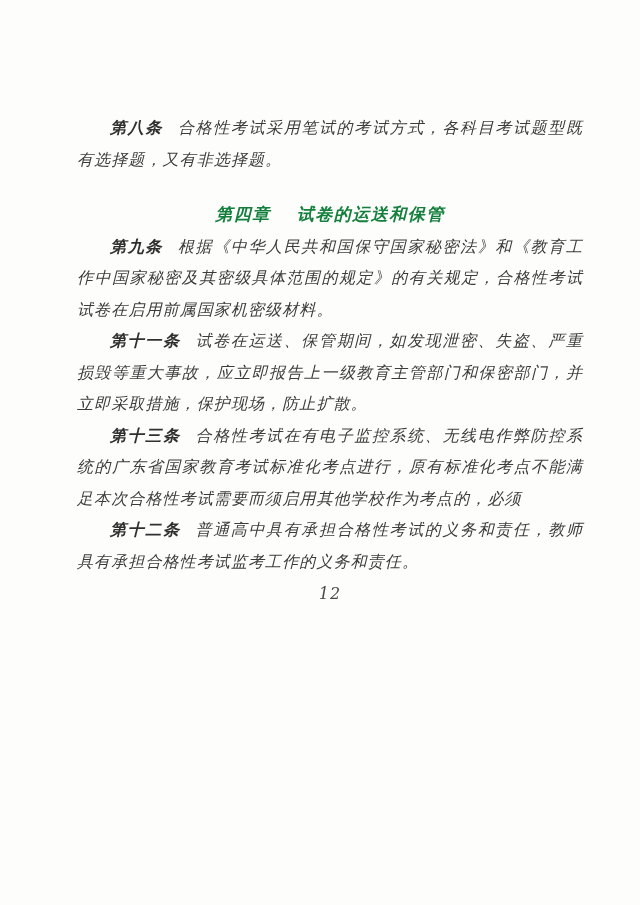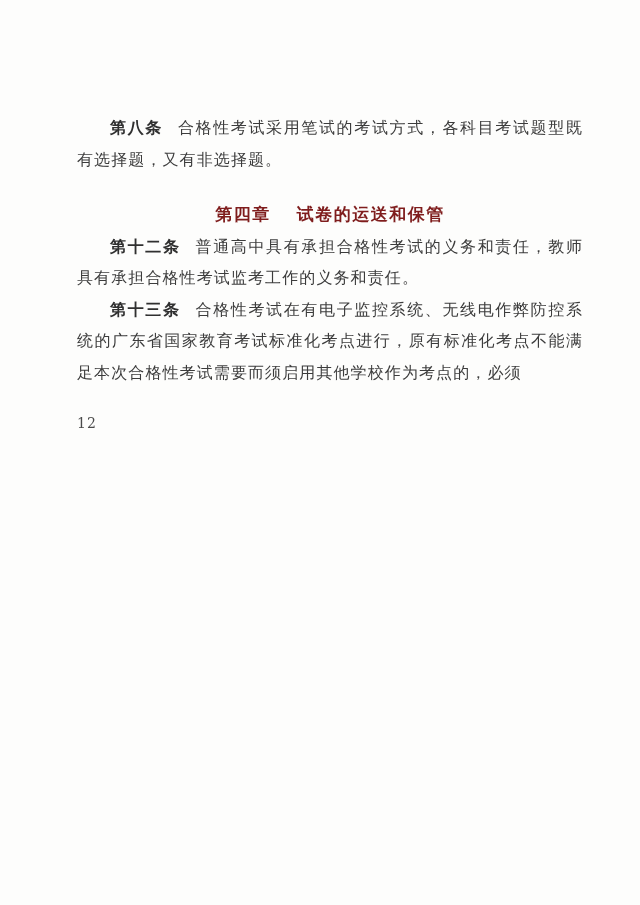--- a/index.html
+++ b/index.html
@@ -15,68 +15,72 @@
     width: 640px;
     height: 905px;
     background: #fdfdfc;
     font-family: "DejaVu Serif", "Liberation Serif", serif;
     color: #3c3c3c;
     box-sizing: border-box;
   }
   .content {
     box-sizing: border-box;
     padding: 112px 57px 0 77px; 
+    font-style: italic;
   }
   .article {
     margin: 0;
     font-size: 16px;
     line-height: 31.5px;
     letter-spacing: 1.1px;
     text-align: justify;
     text-indent: 33px; 
   }
   .article .label {
     font-weight: bold;
     color: #303030;
     margin-right: 15px;
   }
   .chapter {
     margin: 24px 0 0 0;
     font-size: 17px;
     line-height: 31.5px;
     font-weight: bold;
-    color: #7f1d1d;
+    color: #15803d;
     text-align: center;
     letter-spacing: 1.5px;
   }
   .chapter .chap-num {
     margin-right: 26px;
   }
   .page-number {
-    margin-top: 28px;
-    font-size: 14px;
+    margin-top: 10px;
+    text-align: center;
+    font-size: 16px;
     line-height: 14px;
     color: #4a4a4a;
     letter-spacing: 1px;
     font-family: "DejaVu Serif", "Liberation Serif", serif;
   }
 </style>
 </head>
 <body>
 
 <div class="sheet">
   <div class="content">
 
     <p class="article"><span class="label">第八条</span><span>合格性考试采用笔试的考试方式，各科目考试题型既有选择题，又有非选择题。</span></p>
 
     <h2 class="chapter"><span class="chap-num">第四章</span><span>试卷的运送和保管</span></h2>
 
+    <p class="article"><span class="label">第九条</span><span>根据《中华人民共和国保守国家秘密法》和《教育工作中国家秘密及其密级具体范围的规定》的有关规定，合格性考试试卷在启用前属国家机密级材料。</span></p>
 
 
+    <p class="article"><span class="label">第十一条</span><span>试卷在运送、保管期间，如发现泄密、失盗、严重损毁等重大事故，应立即报告上一级教育主管部门和保密部门，并立即采取措施，保护现场，防止扩散。</span></p>
 
 
+    <p class="article"><span class="label">第十三条</span><span>合格性考试在有电子监控系统、无线电作弊防控系统的广东省国家教育考试标准化考点进行，原有标准化考点不能满足本次合格性考试需要而须启用其他学校作为考点的，必须</span></p>
+
     <p class="article"><span class="label">第十二条</span><span>普通高中具有承担合格性考试的义务和责任，教师具有承担合格性考试监考工作的义务和责任。</span></p>
-
-    <p class="article"><span class="label">第十三条</span><span>合格性考试在有电子监控系统、无线电作弊防控系统的广东省国家教育考试标准化考点进行，原有标准化考点不能满足本次合格性考试需要而须启用其他学校作为考点的，必须</span></p>
 
     <div class="page-number">12</div>
   </div>
 </div>
 
 </body></html>

